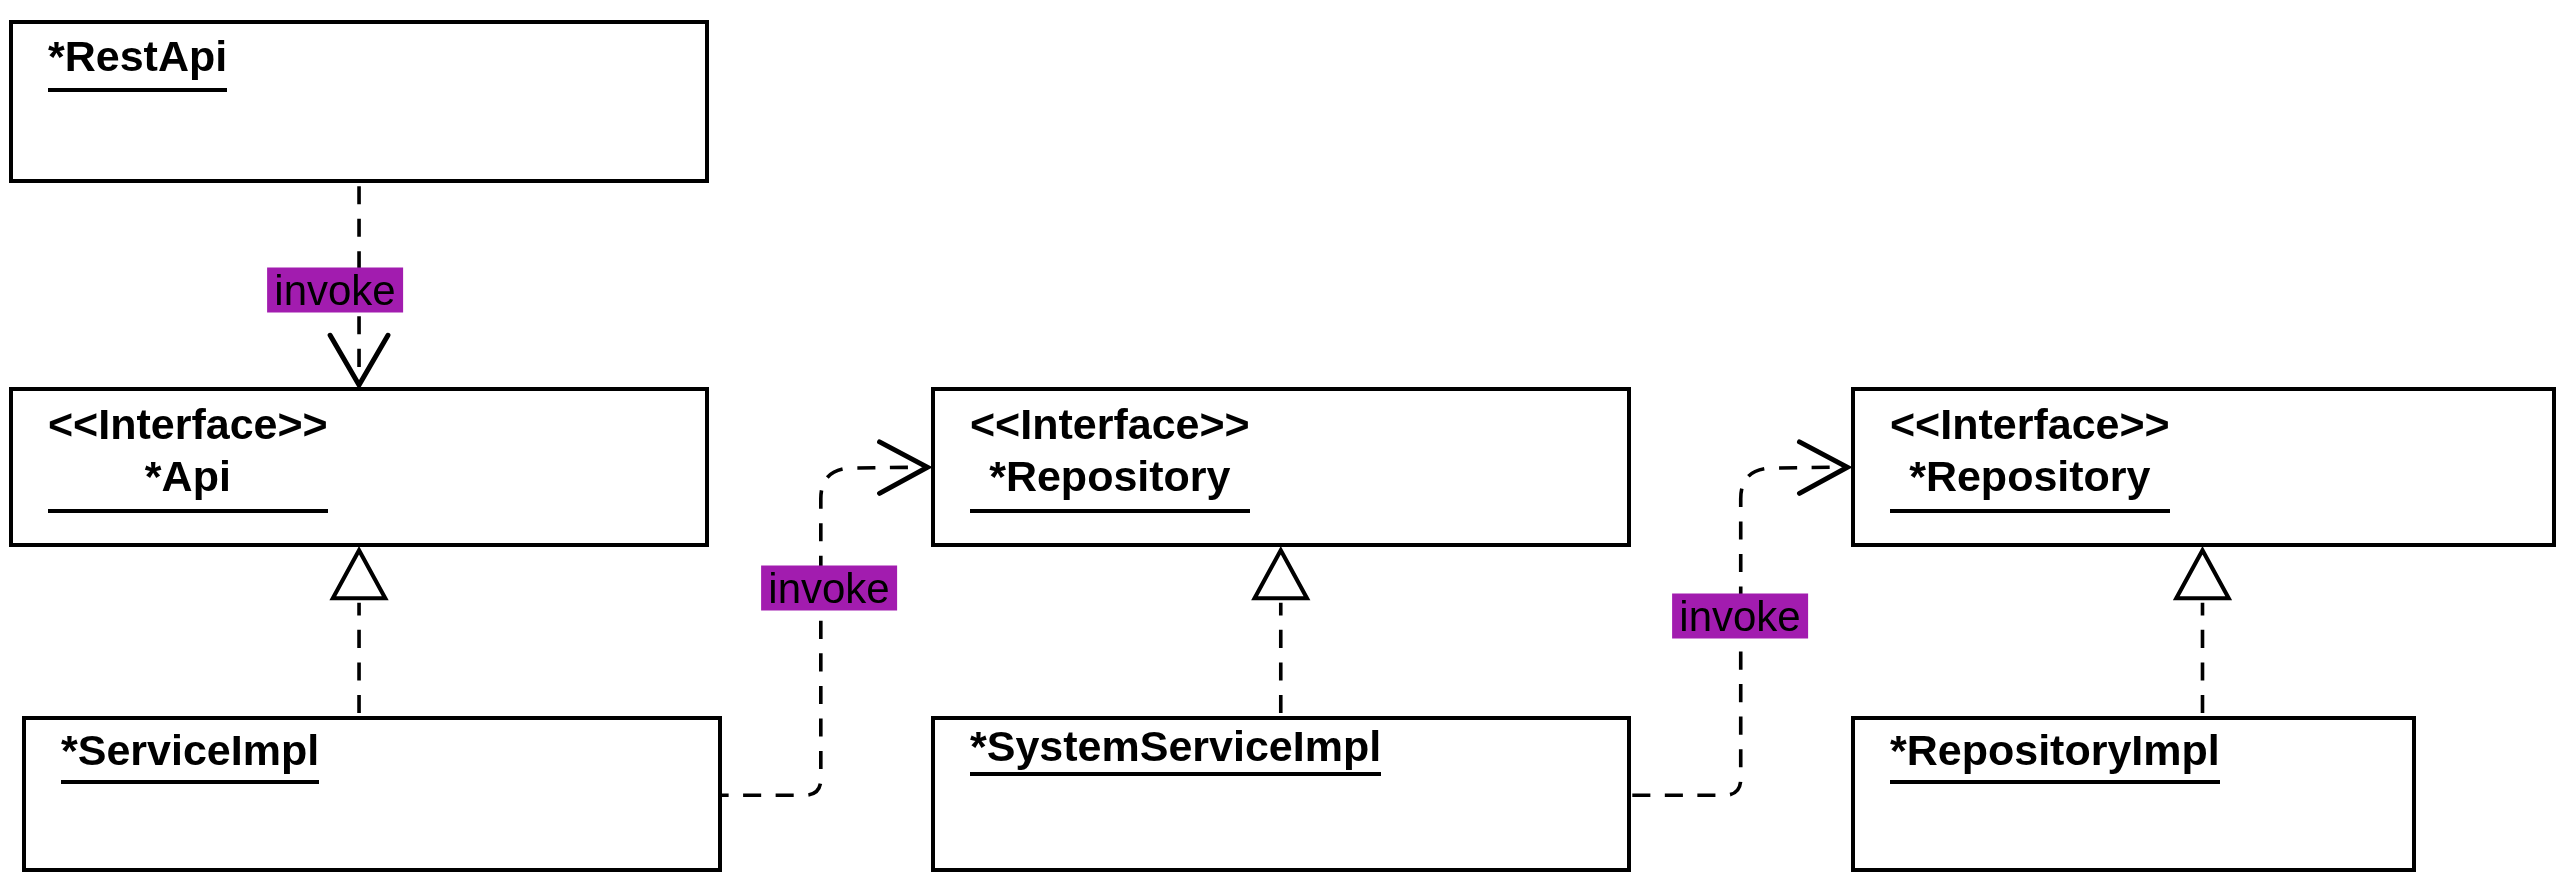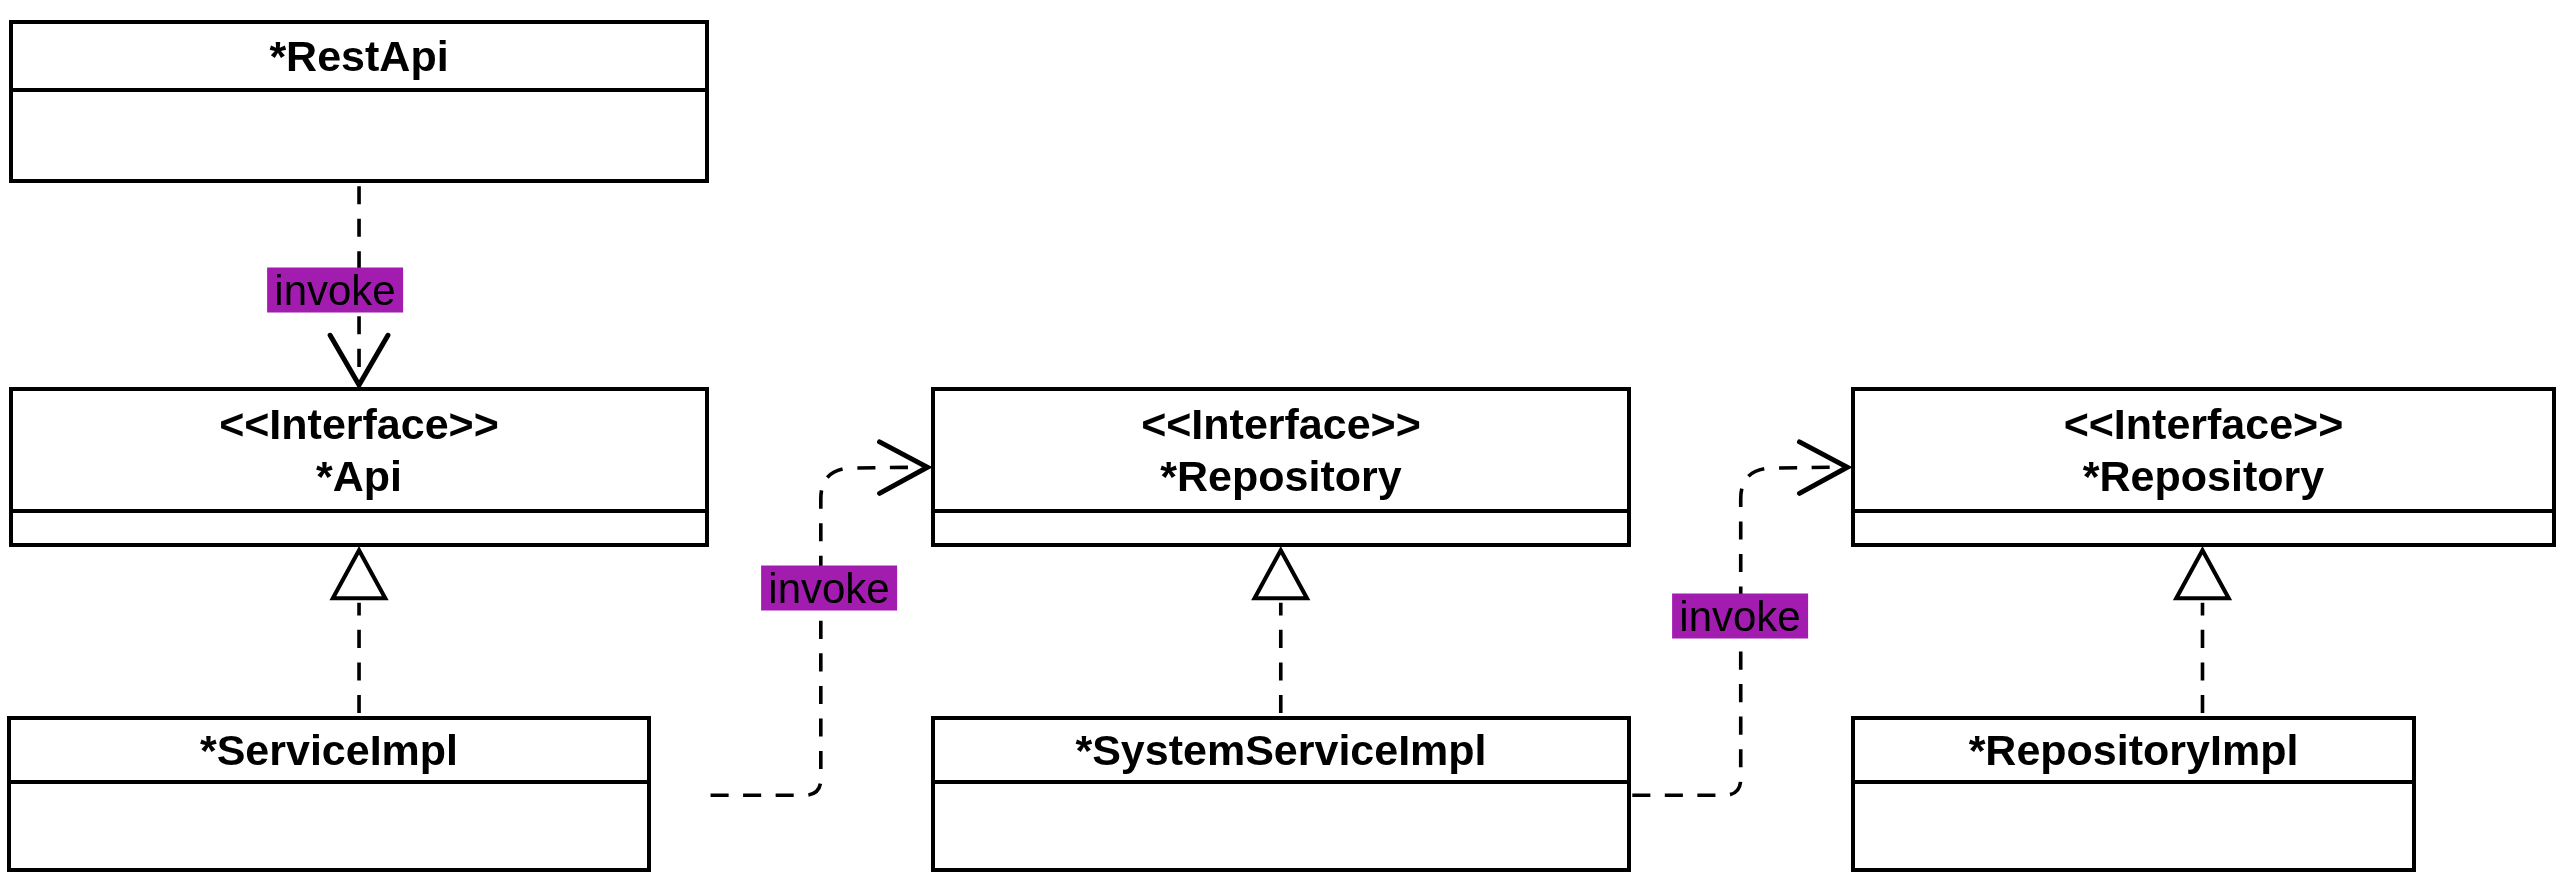--- a/index.html
+++ b/index.html
@@ -42,21 +42,22 @@
     stroke-width: 4.5;
     stroke-linejoin: miter;
   }
   .uml-box {
     position: absolute;
     box-sizing: border-box;
     border: 4.5px solid #000000;
     background: #ffffff;
     z-index: 2;
     display: flex;
-    flex-direction: column;
+    flex-direction: row;
+    padding-left: 35px;
   }
   .uml-title {
     box-sizing: border-box;
     border-bottom: 4.5px solid #000000;
     display: flex;
     flex-direction: column;
     align-items: center;
     justify-content: center;
     text-align: center;
     flex: 0 0 auto;
@@ -118,37 +119,37 @@
   </div>
 
   <div class="uml-box" style="left:9px; top:387px; width:700px; height:160px">
     <div class="uml-title" style="height:122px">
       <div class="stereotype">&lt;&lt;Interface&gt;&gt;</div>
       <div class="cls-name">*Api</div>
     </div>
     <div class="uml-body"></div>
   </div>
 
-  <div class="uml-box" style="left:7px; top:716px; width:644px; height:156px">
+  <div class="uml-box" style="left:22px; top:716px; width:700px; height:156px">
     <div class="uml-title" style="height:64px">
       <div class="cls-name">*ServiceImpl</div>
     </div>
     <div class="uml-body"></div>
   </div>
 
   <div class="uml-box" style="left:931px; top:387px; width:700px; height:160px">
     <div class="uml-title" style="height:122px">
       <div class="stereotype">&lt;&lt;Interface&gt;&gt;</div>
       <div class="cls-name">*Repository</div>
     </div>
     <div class="uml-body"></div>
   </div>
 
   <div class="uml-box" style="left:931px; top:716px; width:700px; height:156px">
-    <div class="uml-title" style="height:64px">
+    <div class="uml-title" style="height:56px">
       <div class="cls-name">*SystemServiceImpl</div>
     </div>
     <div class="uml-body"></div>
   </div>
 
   <div class="uml-box" style="left:1851px; top:387px; width:705px; height:160px">
     <div class="uml-title" style="height:122px">
       <div class="stereotype">&lt;&lt;Interface&gt;&gt;</div>
       <div class="cls-name">*Repository</div>
     </div>

